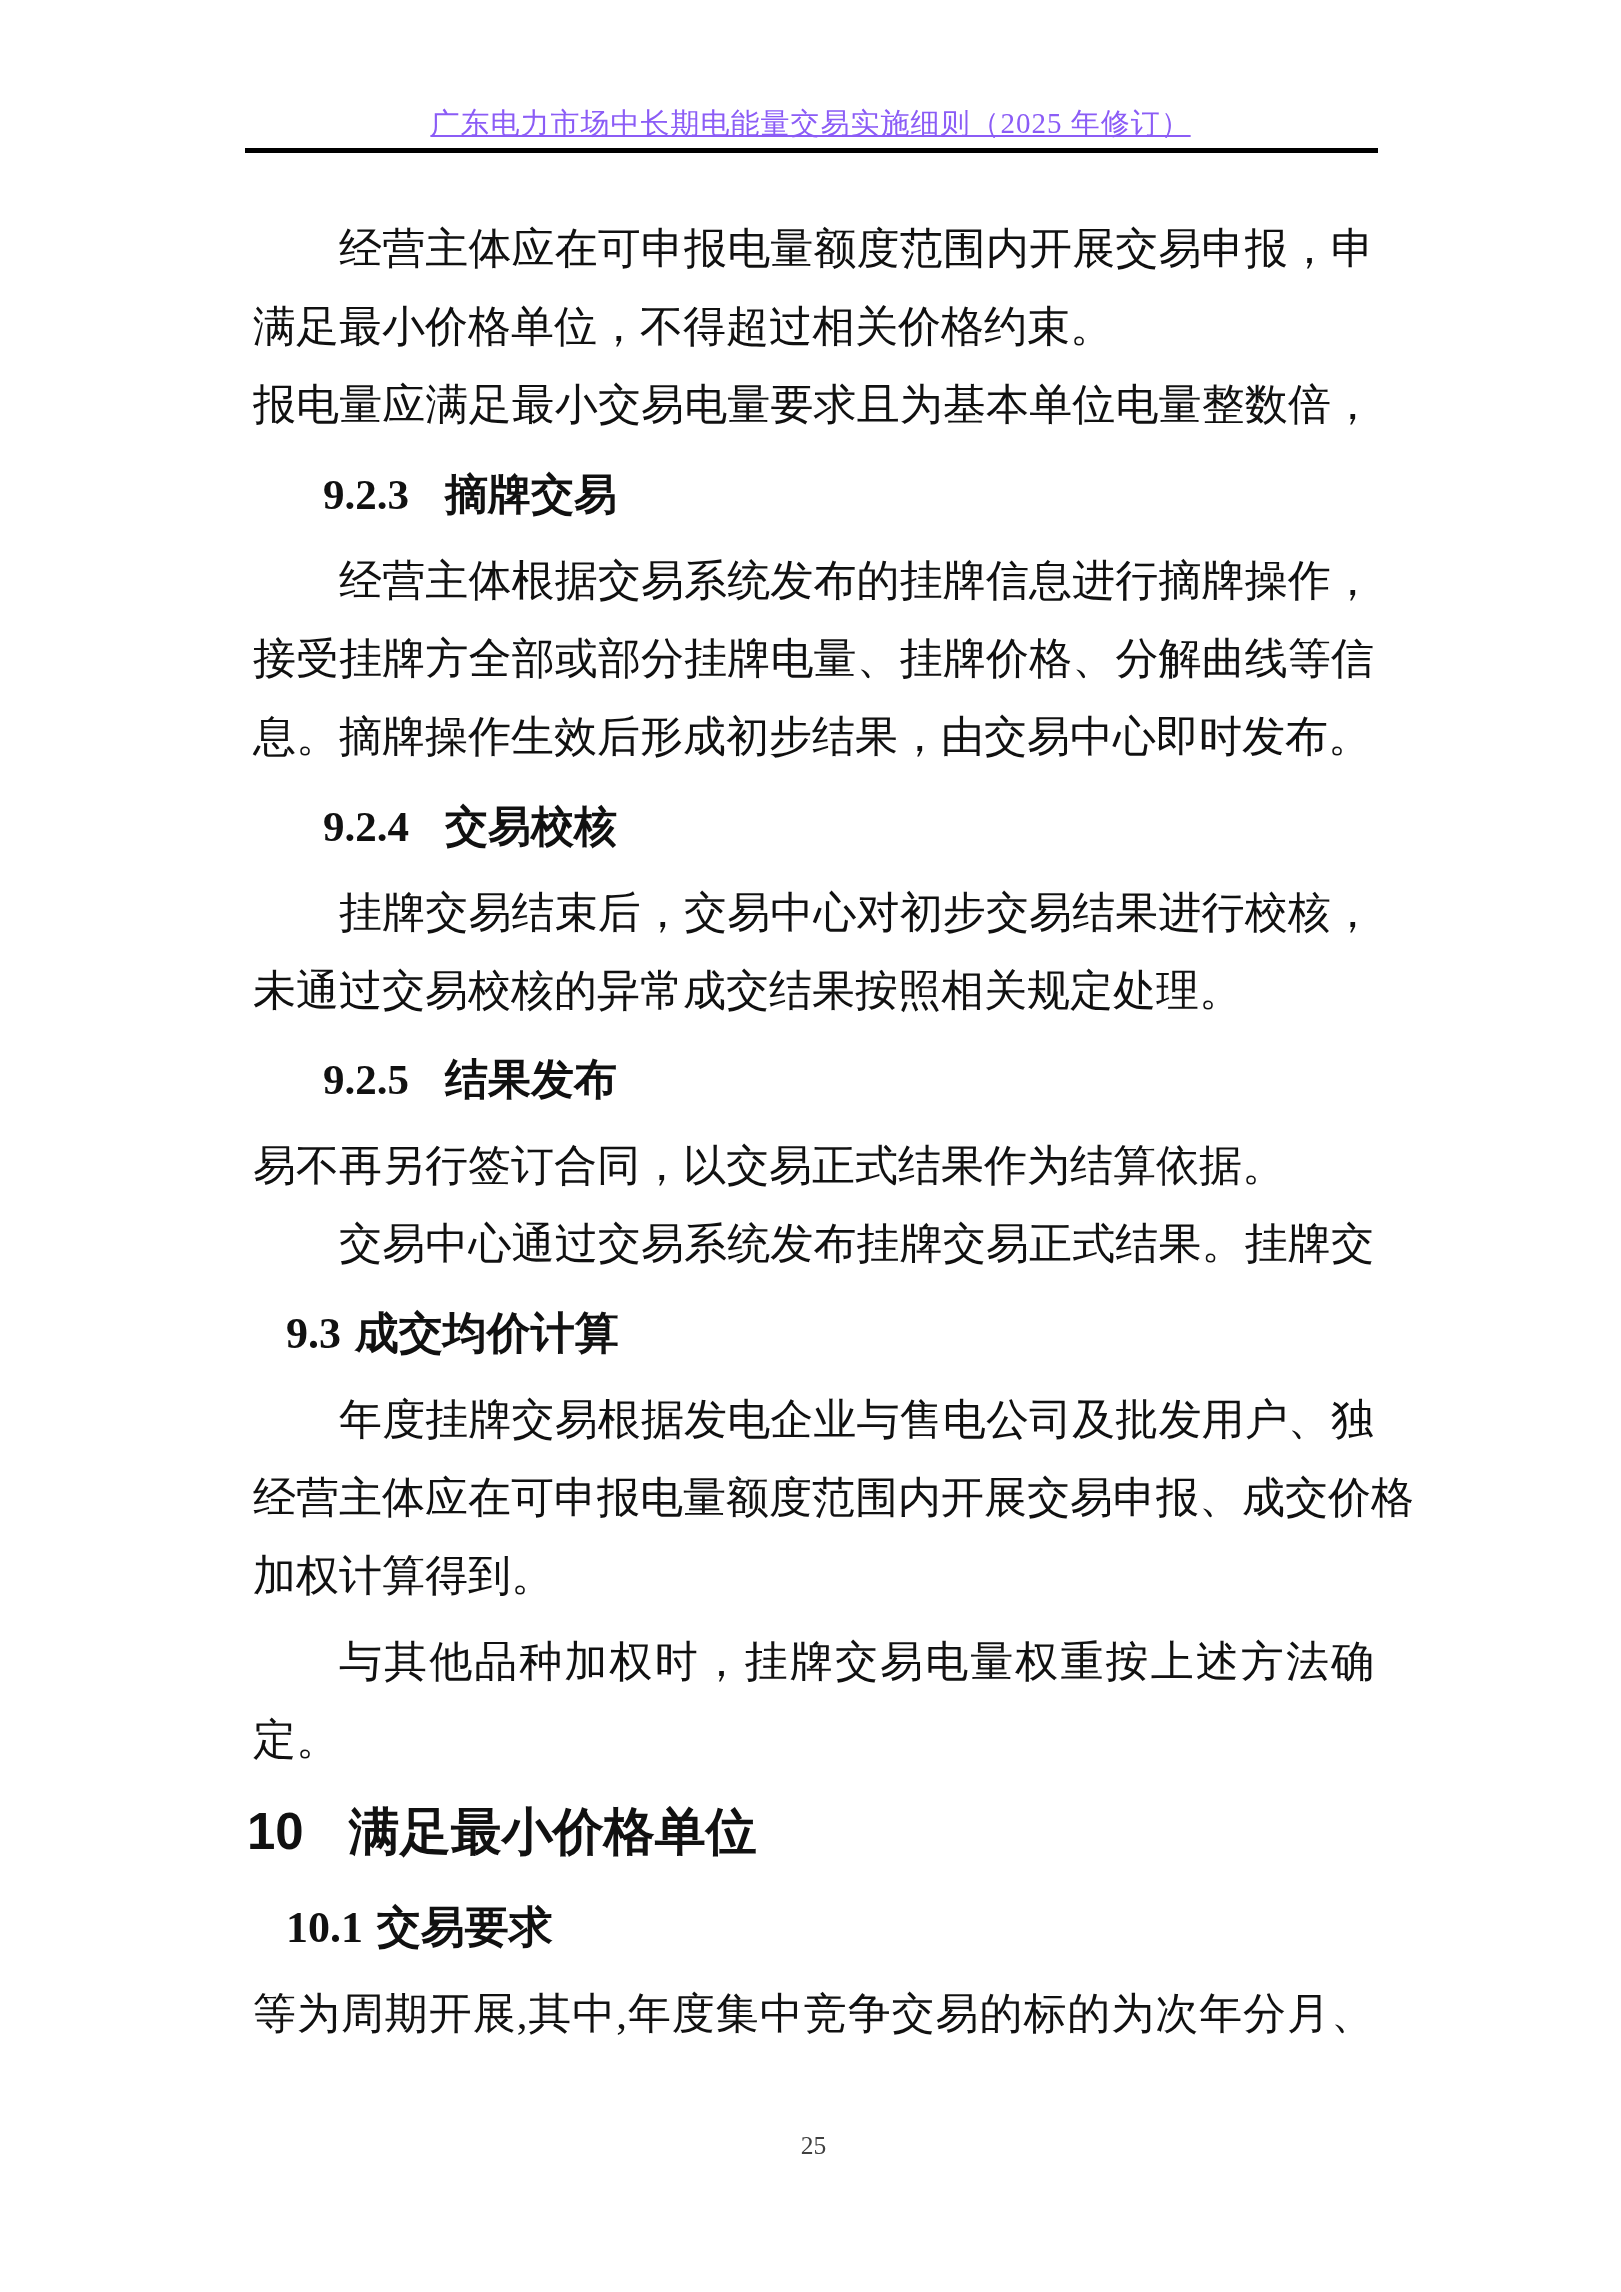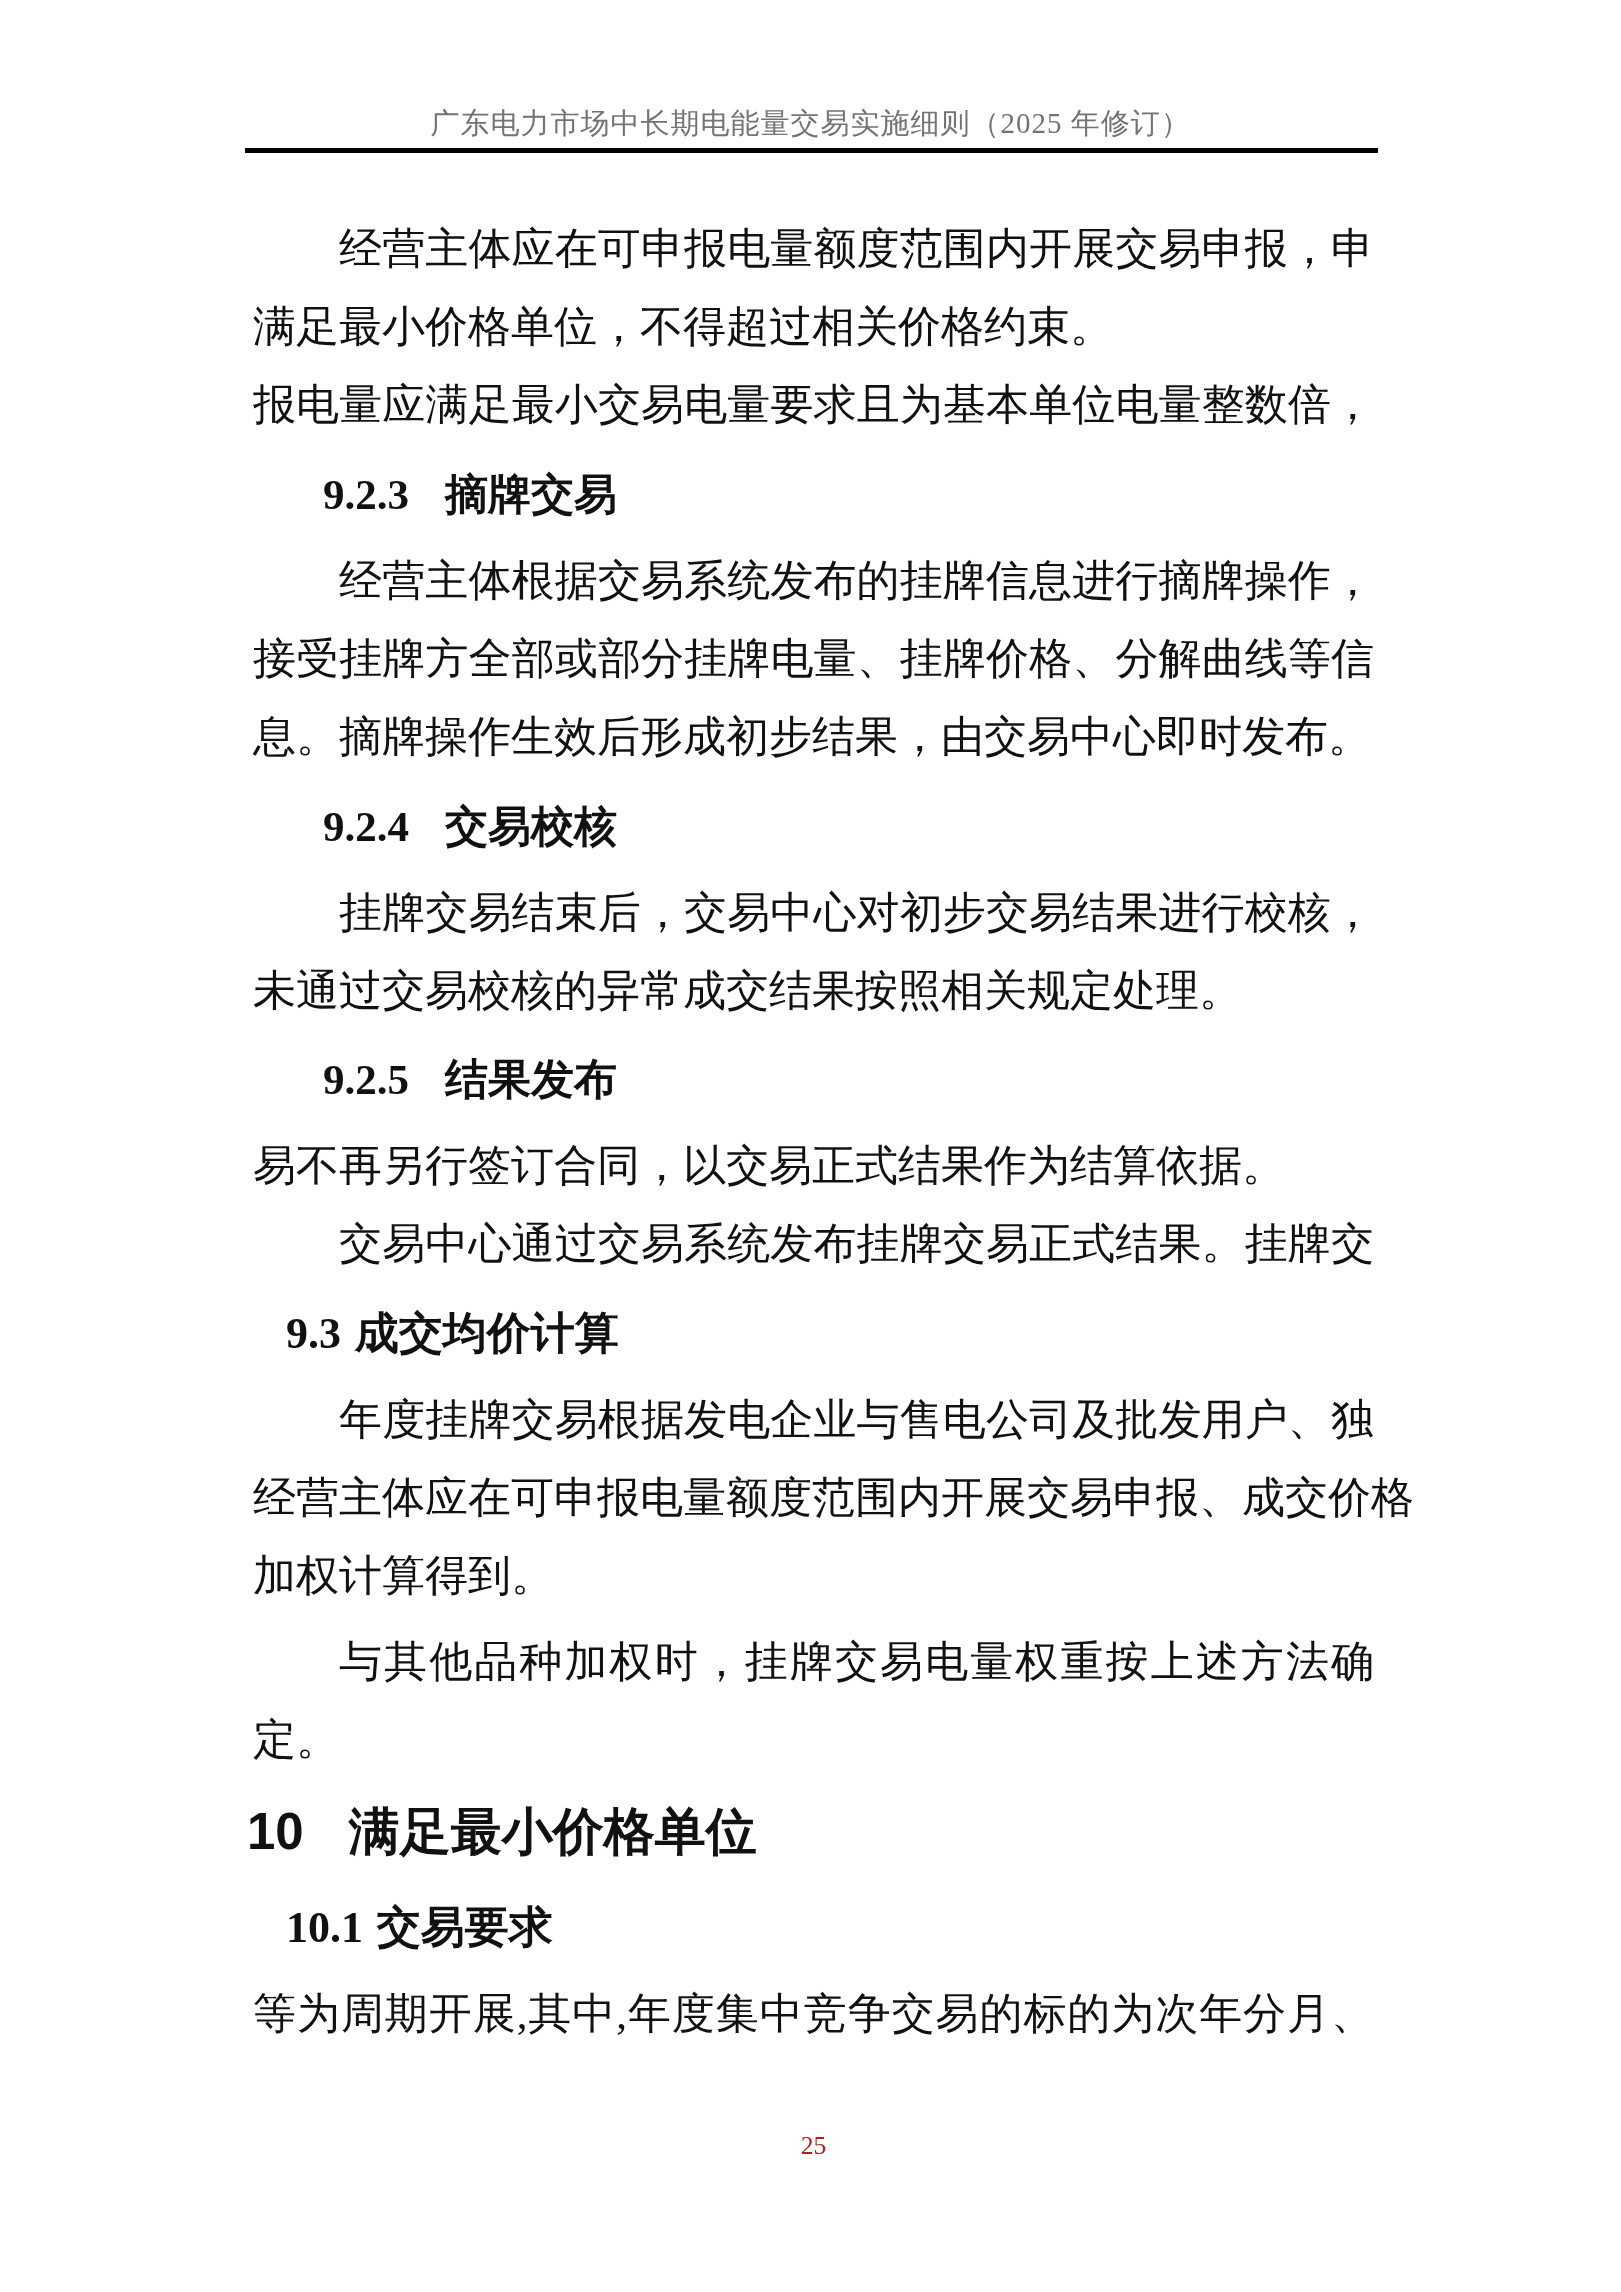--- a/index.html
+++ b/index.html
@@ -9,22 +9,23 @@
     margin:0 auto;
     background:#ffffff;
     overflow:hidden;
     font-family:"Liberation Serif","DejaVu Serif",serif;
     color:#111111;
   }
   .doc-header-title{
     position:absolute;top:106px;left:0;width:100%;
     text-align:center;
     font-size:29px;line-height:35px;
-    color:#737373;
+    color:#8b5cf6;
     letter-spacing:1px;
+    text-decoration:underline;
   }
   .doc-header-rule{
     position:absolute;top:148px;left:245px;width:1133px;height:4.9px;
     background:#000000;
   }
   .doc-body{
     position:absolute;top:202px;left:245px;width:1137px;
     font-size:43px;line-height:78px;
   }
   .para{margin:8px;}
@@ -51,21 +52,21 @@
     font-size:51px;line-height:90px;
     font-family:"Liberation Sans","DejaVu Sans",sans-serif;
   }
   .h-sub .hnum{margin-right:36px;}
   .h-sec .hnum{margin-right:13.7px;}
   .h-chap .hnum{margin-right:45px;}
   .page-footer{
     position:absolute;top:2131px;left:245px;width:1137px;
     text-align:center;
     font-size:25.5px;line-height:29px;
-    color:#b91c1c;
+    color:#404040;
     font-family:"Liberation Serif","DejaVu Serif",serif;
   }
 </style>
 </head>
 <body>
 
 <div class="page">
 
   <div class="doc-header-title">广东电力市场中长期电能量交易实施细则（2025 年修订）</div>
 

